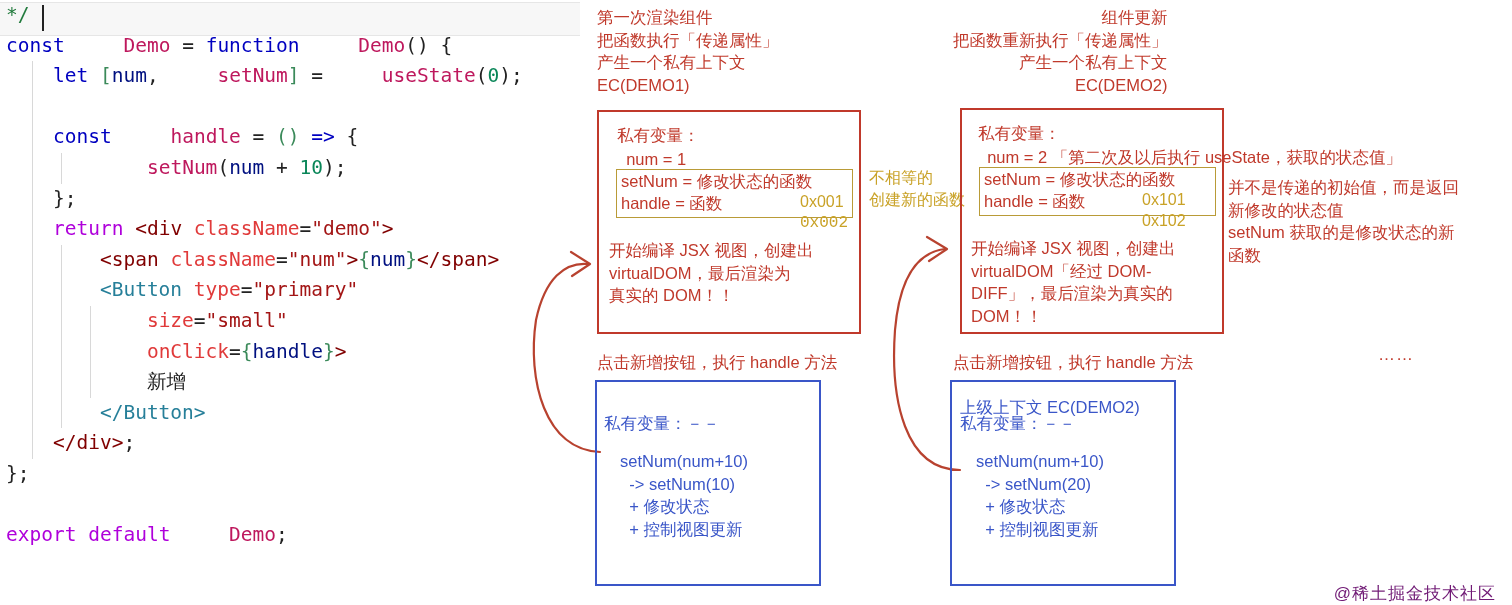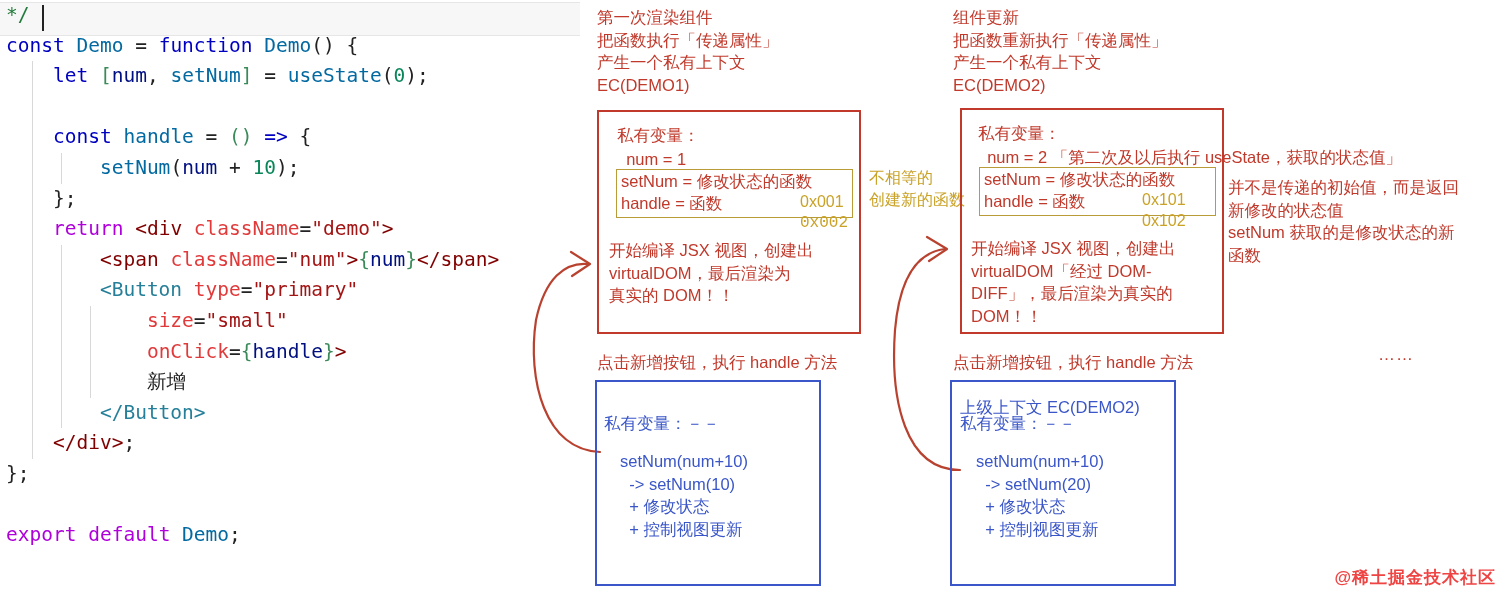--- a/index.html
+++ b/index.html
@@ -31,21 +31,21 @@
     white-space:pre;
     color:#222222;
   }
   .code .ln{position:relative;height:30.6px;padding-left:6px;}
   .indent-guide{
     position:absolute;top:0;width:1px;height:30.6px;background:#d8d8d8;
   }
   .ig1{left:32px;} .ig2{left:61px;} .ig3{left:90px;}
   
   .t-key    {color:#0000c0;}     
-  .t-fn     {color:#0369a1;}     
+  .t-fn     {color:#be185d;margin-left:47px;}     
   .t-var    {color:#001080;}     
   .t-num    {color:#098658;}     
   .t-punc   {color:#222222;}
   .t-brk    {color:#3b8a5a;}     
   .t-arrow  {color:#0000c0;}
   .t-ret    {color:#af00db;}     
   .t-tag    {color:#800000;}     
   .t-comp   {color:#267f99;}     
   .t-attr   {color:#e03a3a;}     
   .t-str    {color:#a31515;}     
@@ -69,25 +69,24 @@
   .red-box{
     position:absolute;border:2px solid #c0392b;background:transparent;
   }
   .blue-box{
     position:absolute;border:2px solid #3a56c8;background:transparent;
   }
   .olive-box{
     position:absolute;border:1.5px solid #b99b37;background:transparent;
   }
   .watermark{
-    position:absolute;right:16px;bottom:16px;
-    color:#ef4444;font-size:17px;letter-spacing:1px;
+    position:absolute;right:16px;bottom:0;
+    color:#701a75;font-size:17px;letter-spacing:1px;
     font-family:"Liberation Sans","DejaVu Sans",sans-serif;
     white-space:nowrap;
-    font-weight:bold;
   }
   .dots{
     position:absolute;color:#c0392b;font-size:17px;letter-spacing:1px;white-space:nowrap;
   }
   svg.arrows{position:absolute;left:0;top:0;width:1512px;height:605px;pointer-events:none;}
 </style>
 </head>
 <body>
 
 <div class="root">
@@ -132,21 +131,21 @@
   <div class="blue-box" style="left:595px;top:380px;width:222px;height:202px;"></div>
   <div class="ann blue-txt" style="left:604px;top:412px;">私有变量：－－</div>
   <div class="ann blue-txt" style="left:620px;top:450px;">setNum(num+10)
   -&gt; setNum(10)
   + 修改状态
   + 控制视图更新</div>
 
   <div class="ann olive-txt" style="left:869px;top:167px;">不相等的
 创建新的函数</div>
 
-  <div class="ann red-txt" style="left:953px;top:6px;">组件更新
+  <div class="ann red-txt" style="left:953px;top:6px;text-align:right;">组件更新
 把函数重新执行「传递属性」
 产生一个私有上下文
 EC(DEMO2)</div>
 
   <div class="red-box" style="left:960px;top:108px;width:260px;height:222px;"></div>
 
   <div class="ann red-txt" style="left:978px;top:122px;">私有变量：</div>
   <div class="ann red-txt" style="left:978px;top:146px;">  num = 2 「第二次及以后执行 useState，获取的状态值」</div>
 
   <div class="olive-box" style="left:979px;top:167px;width:235px;height:47px;"></div>

